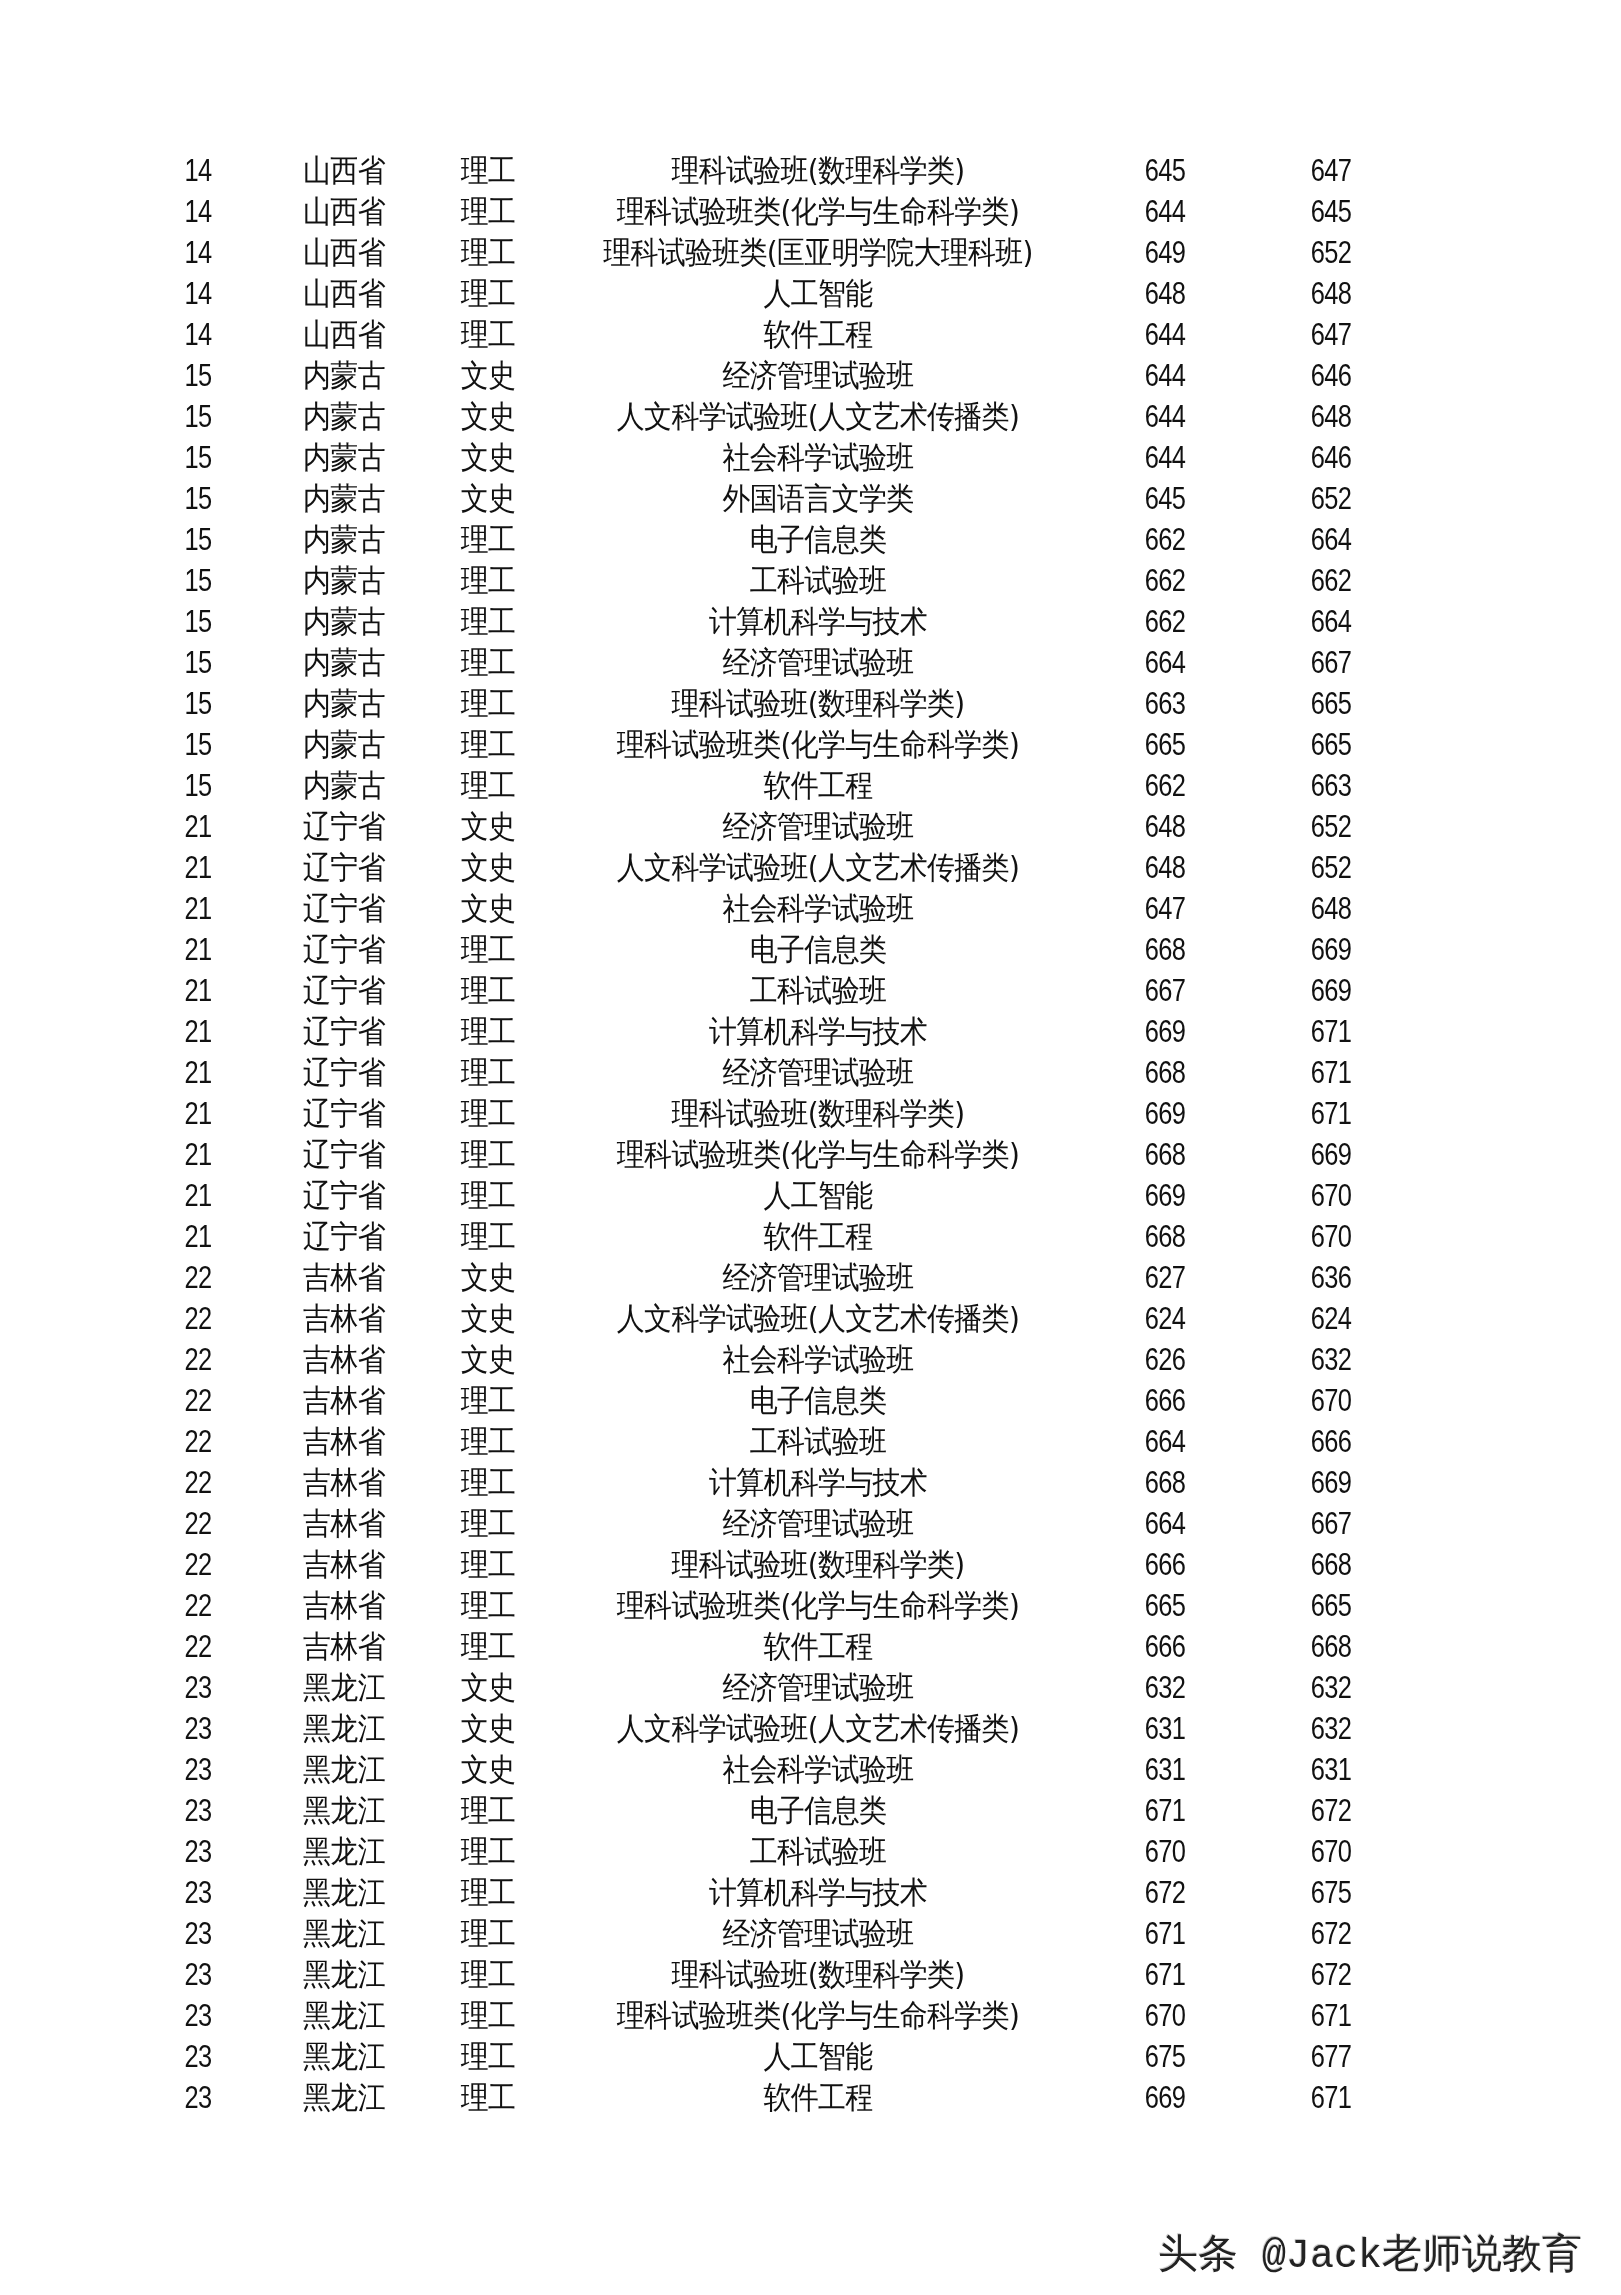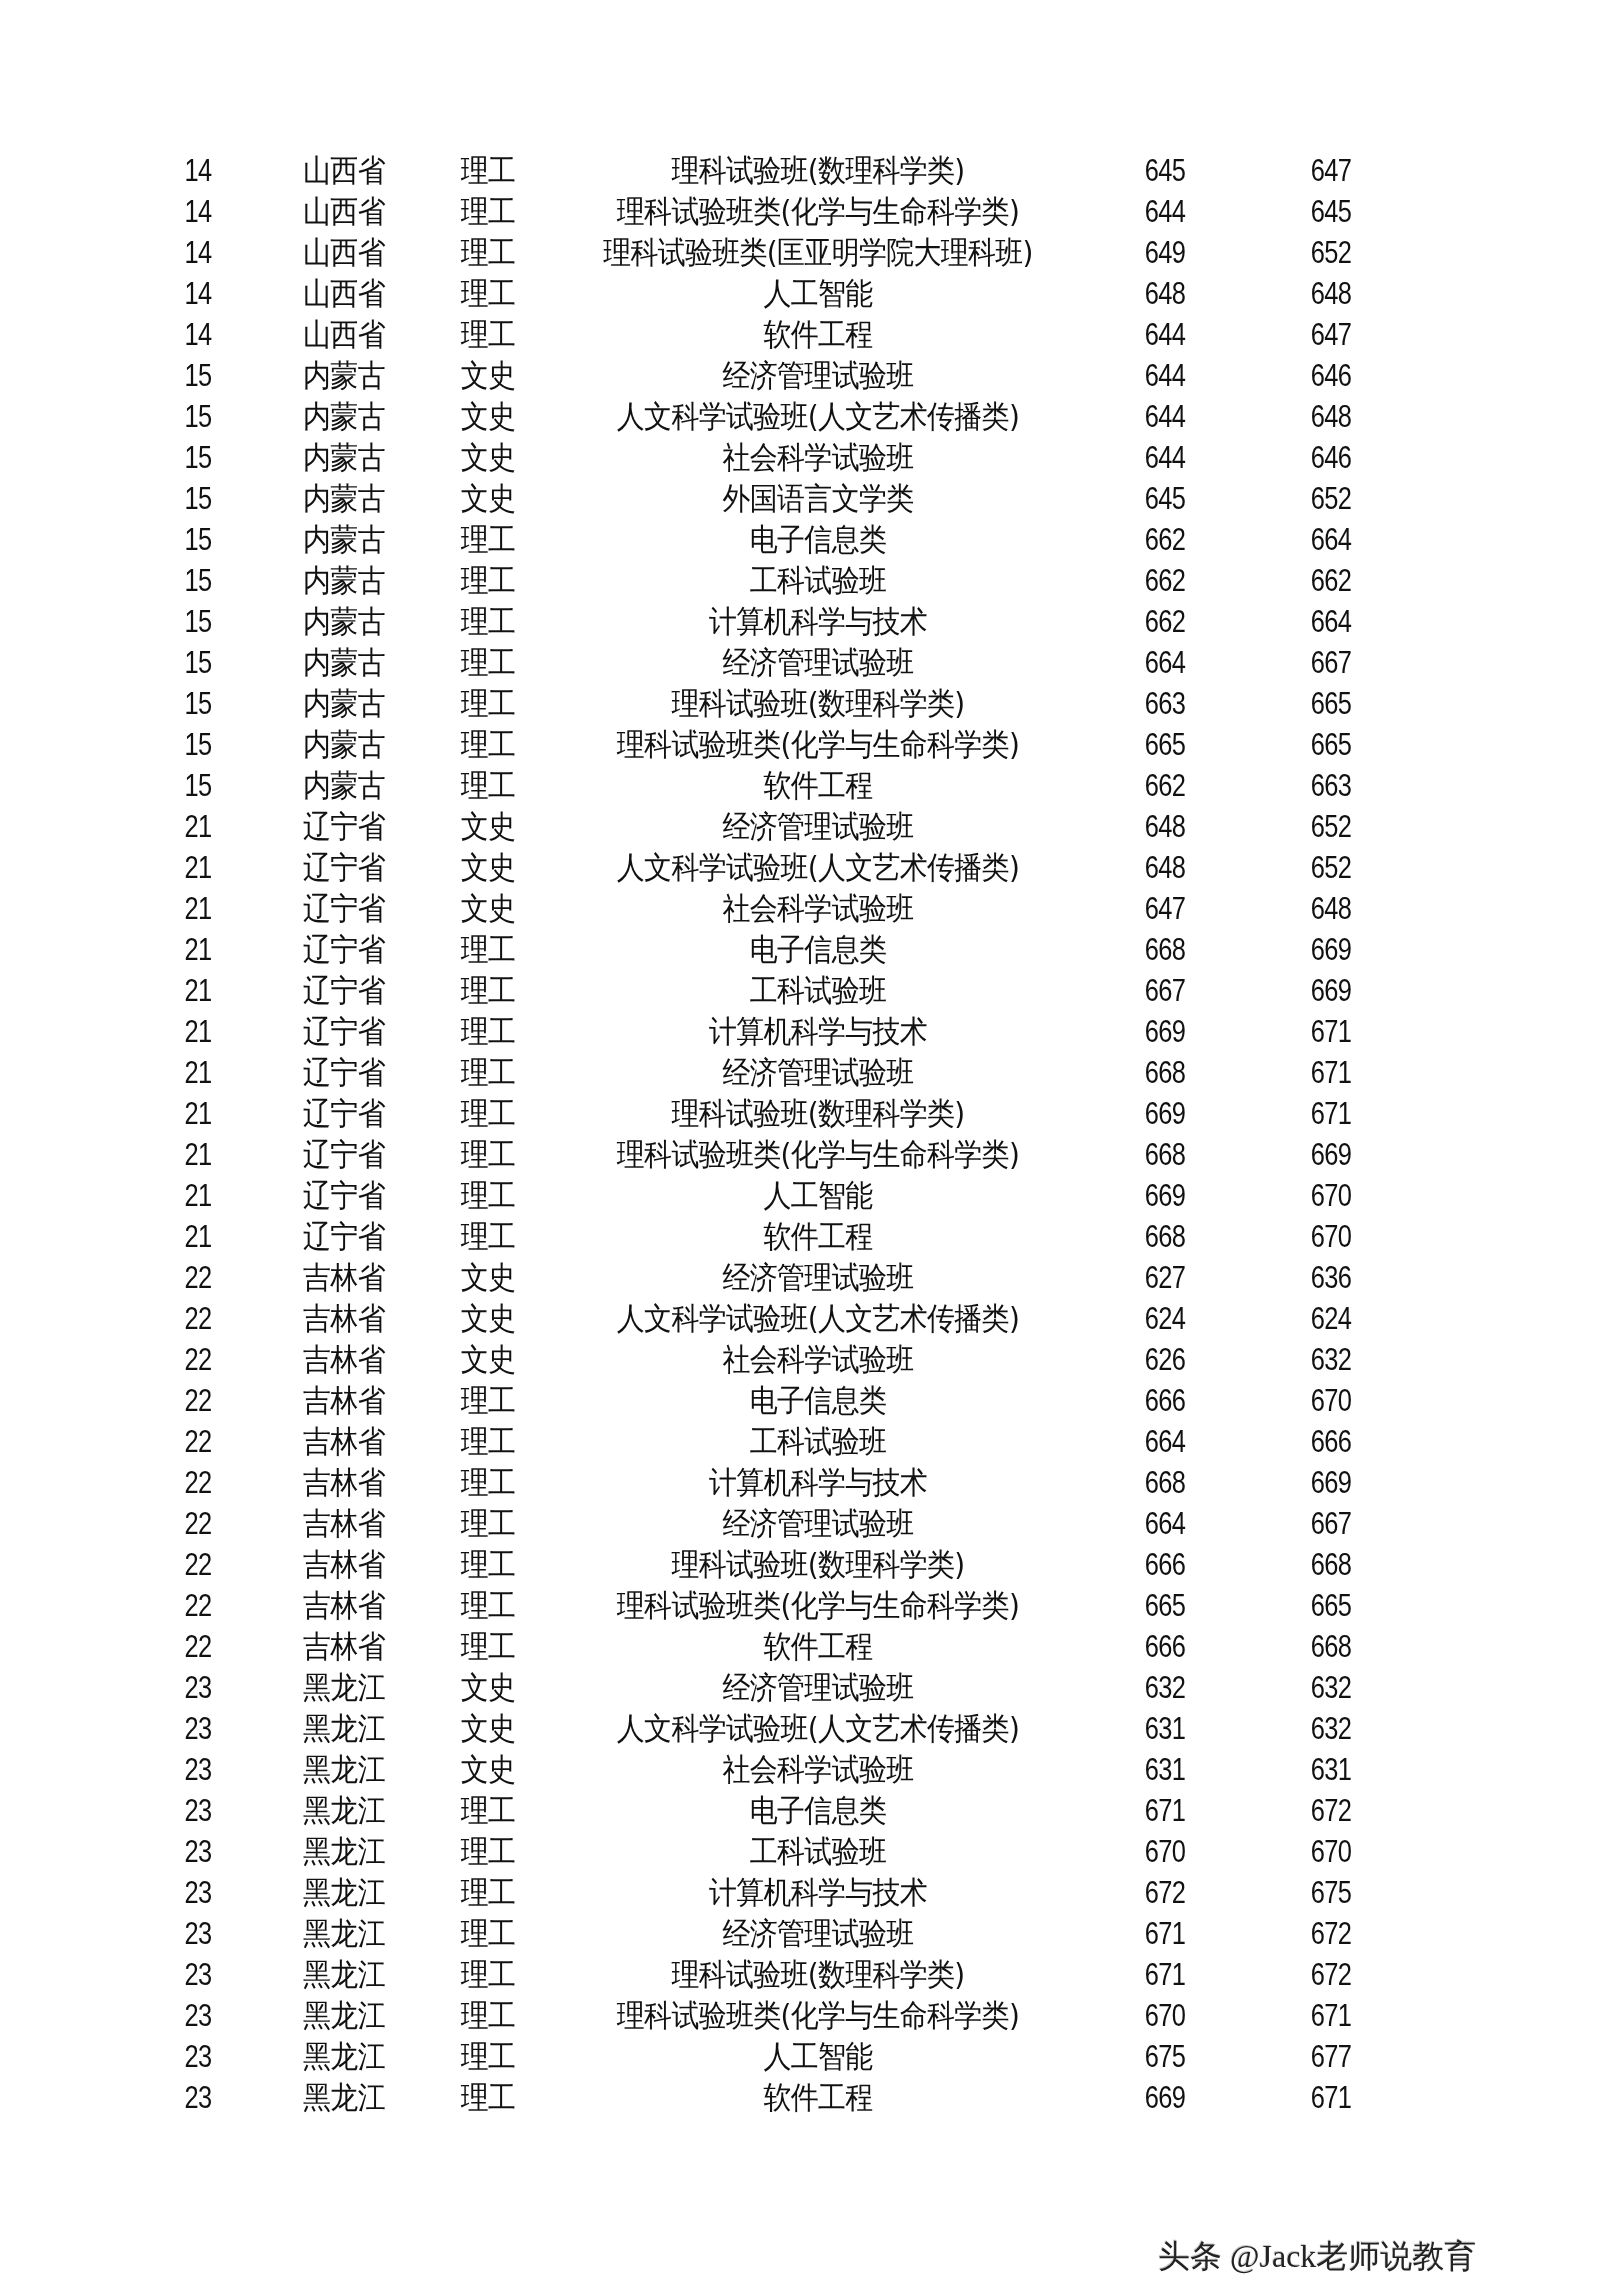--- a/index.html
+++ b/index.html
@@ -44,25 +44,25 @@
     .c-min { left: 1165px; font-family: "Liberation Sans", sans-serif; transform: translateX(-50%) scaleX(0.82); }
     .c-max { left: 1331px; font-family: "Liberation Sans", sans-serif; transform: translateX(-50%) scaleX(0.82); }
     .cn { font-size: 31px; transform: translateX(-50%) scaleX(0.9); }
 
     #watermark {
       position: absolute;
       left: 1158px;
       top: 2229px;
       height: 55px;
       line-height: 55px;
-      font-size: 32px;
+      font-size: 40px;
       color: #222222;
       white-space: nowrap;
       text-shadow: 1.4px 1.4px 1.4px rgba(255,255,255,0.9), -0.7px -0.7px 0.7px rgba(0,0,0,0.25);
-      font-family: Liberation Serif, serif;
+      font-family: Liberation Mono, monospace;
       letter-spacing: 0px;
     }
   </style>
 </head>
 <body>
 
 <div id="table">
     <div class="row">
       <div class="cell c-code">14</div>
       <div class="cell c-prov cn">山西省</div>

